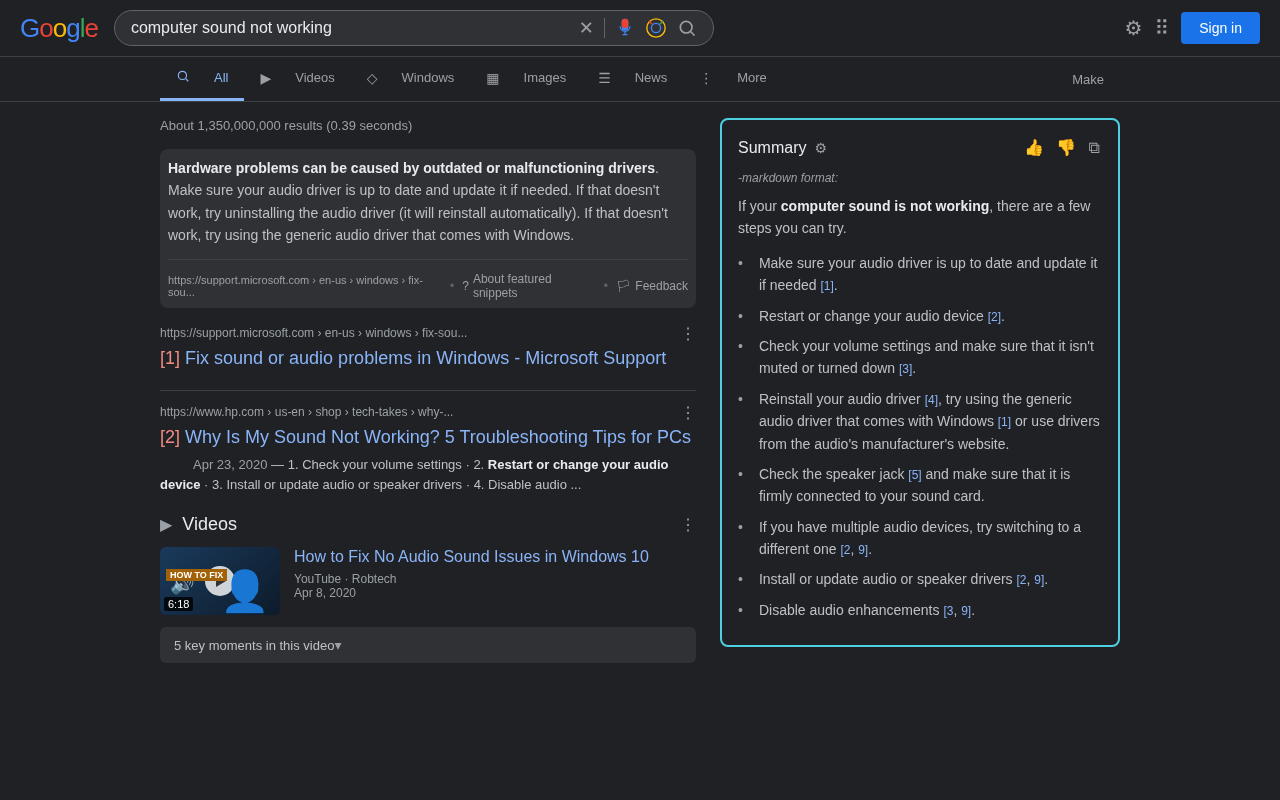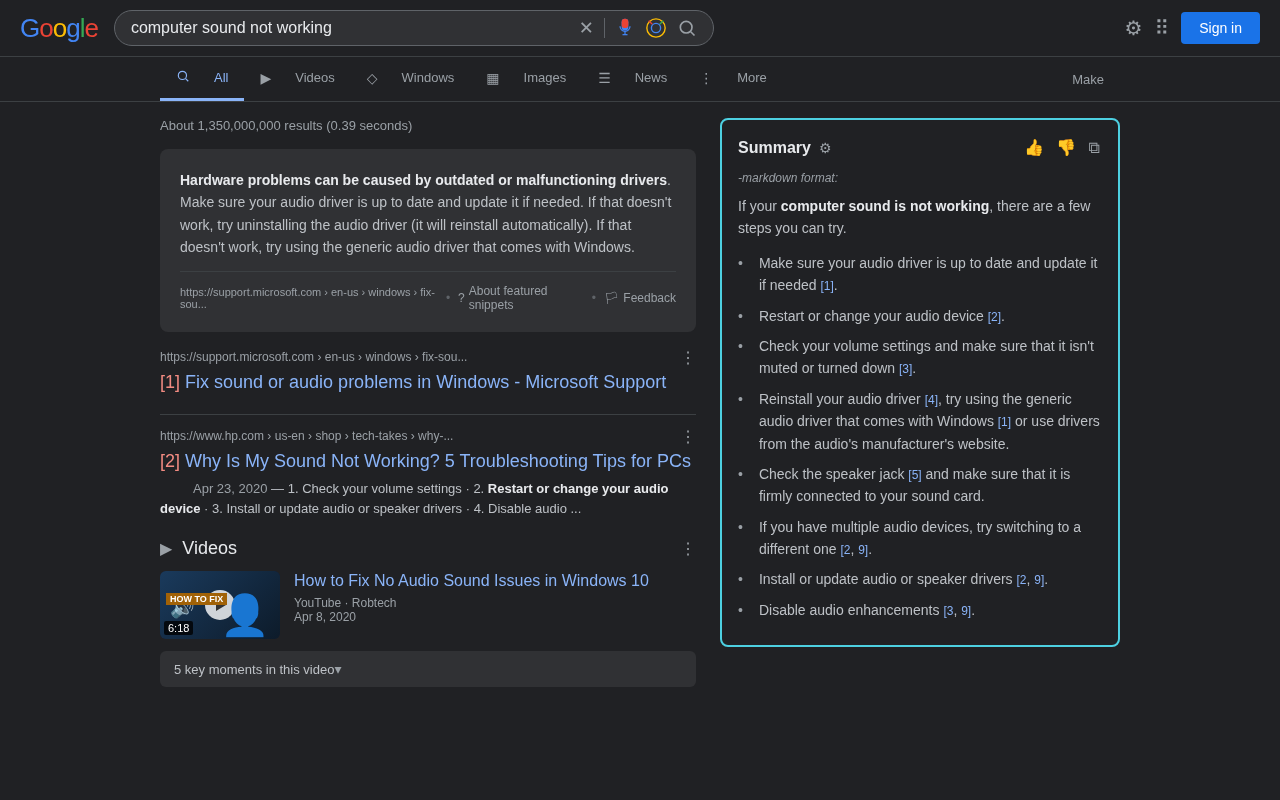--- a/index.html
+++ b/index.html
@@ -154,21 +154,21 @@
     .results-count {
       color: #9aa0a6;
       font-size: 13px;
       margin-bottom: 16px;
     }
 
     
     .featured-snippet {
       background: #303134;
       border-radius: 8px;
-      padding: 20px;
+      padding: 8px;
       margin-bottom: 16px;
     }
     .featured-text {
       font-size: 14px;
       line-height: 1.6;
       color: #bdc1c6;
     }
     .featured-text strong {
       color: #e8eaed;
       font-weight: 600;
@@ -406,21 +406,21 @@
       justify-content: space-between;
       margin-bottom: 12px;
     }
     .summary-title-row {
       display: flex;
       align-items: center;
       gap: 8px;
     }
     .summary-label {
       font-size: 16px;
-      font-weight: 700;
+      font-weight: 400;
       color: #e8eaed;
     }
     .summary-gear {
       color: #9aa0a6;
       font-size: 14px;
       cursor: pointer;
     }
     .summary-actions {
       display: flex;
       gap: 8px;

